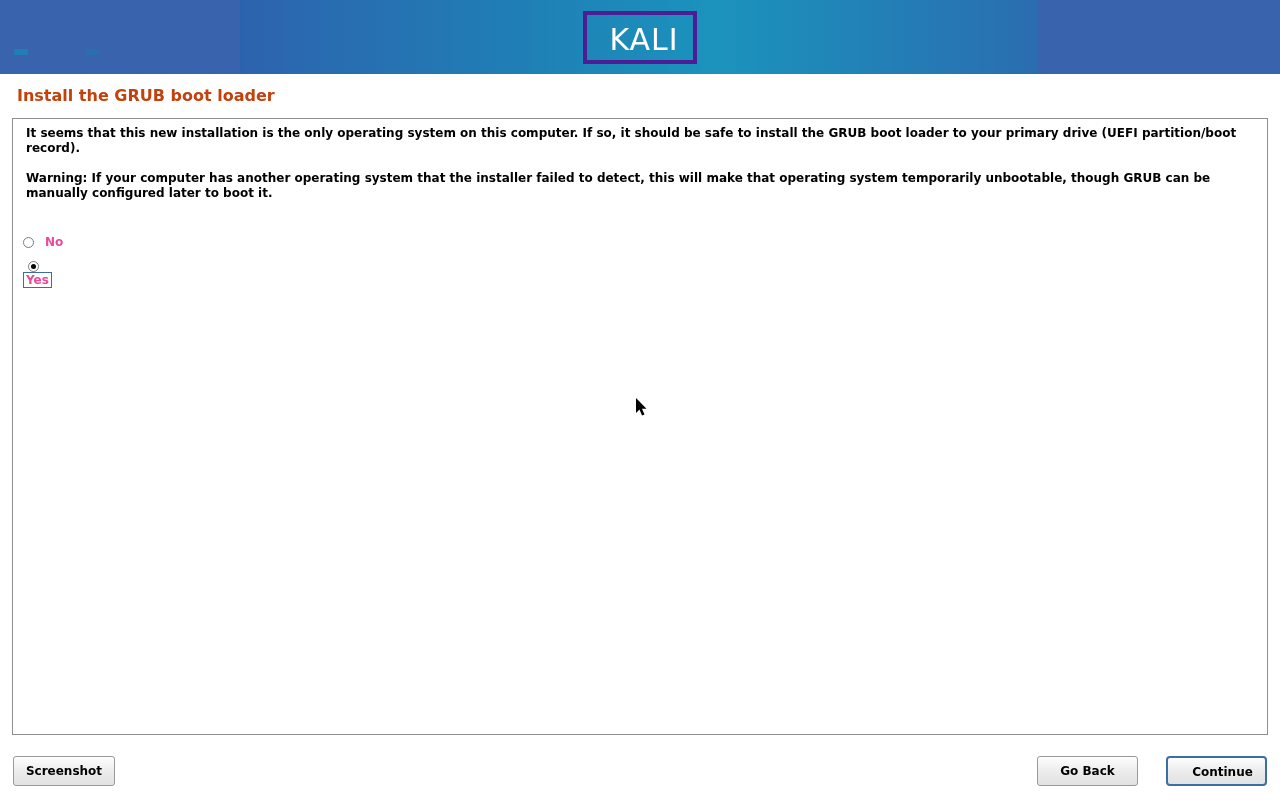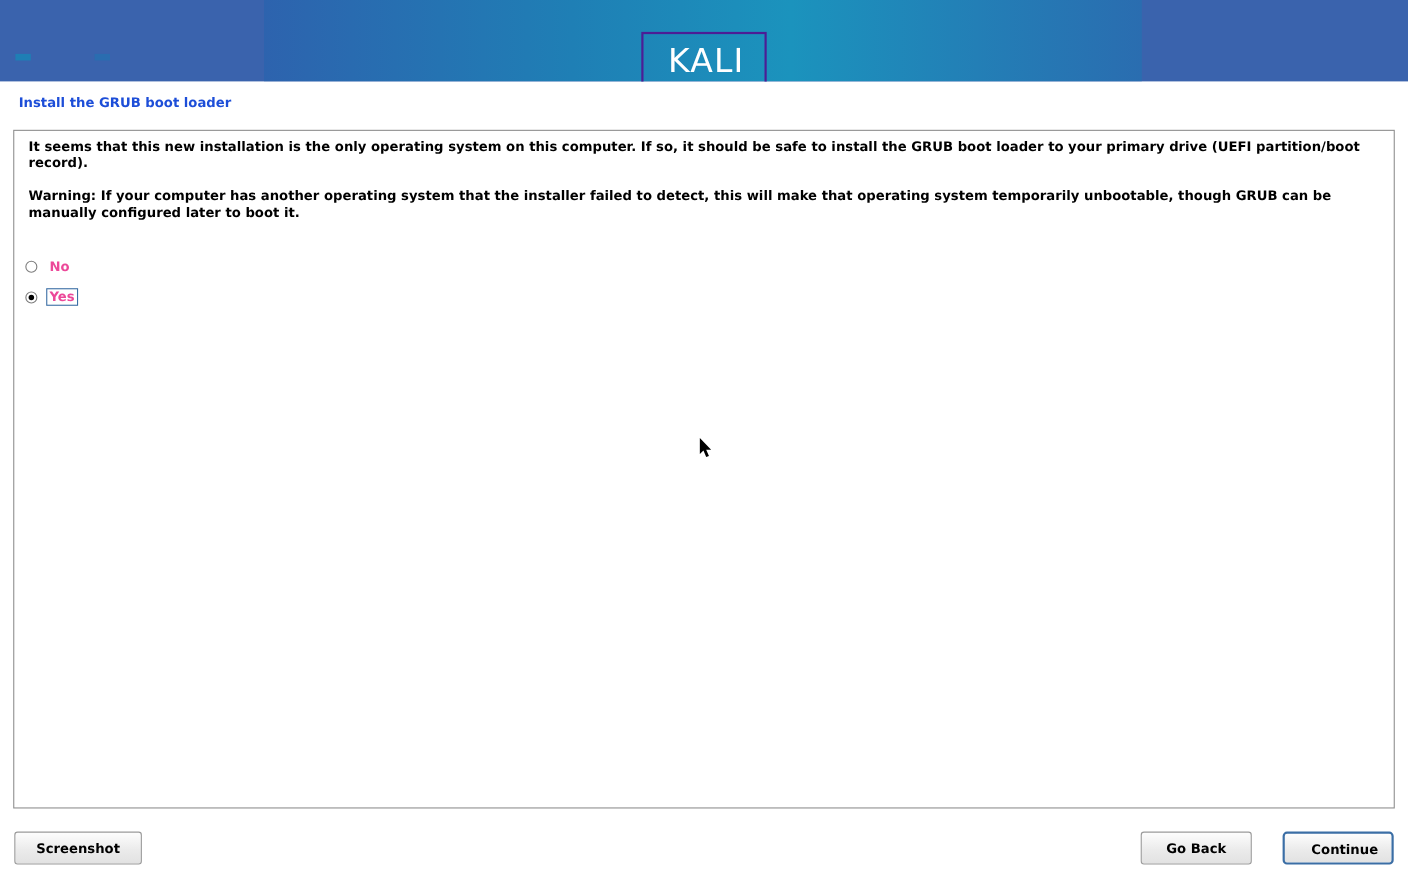--- a/index.html
+++ b/index.html
@@ -32,23 +32,22 @@
     width: 798px;
     height: 74px;
     background: linear-gradient(90deg, #2d63ae 0%, #1f7fb5 35%, #1b93bd 60%, #2a6db0 100%);
   }
   .banner-logo {
     position: absolute;
     left: 583px;
     top: 11px;
     width: 114px;
     height: 53px;
-    border: 2px solid #4c1d95;
-    box-sizing: border-box;
-    margin-top: 18px;
+    border: 4px solid #4c1d95;
+    box-sizing: border-box;
   }
   .banner-logo-text {
     position: absolute;
     left: 0;
     top: 0;
     width: 114px;
     height: 49px;
     line-height: 49px;
     text-align: center;
     color: #ffffff;
@@ -72,22 +71,22 @@
     height: 6px;
     background: #2a6db0;
   }
 
   
   .step-title {
     position: absolute;
     left: 17px;
     top: 86px;
     font-weight: bold;
-    font-size: 12px;
-    color: #1d4ed8;
+    font-size: 16px;
+    color: #c2410c;
   }
 
   
   .panel {
     position: absolute;
     left: 12px;
     top: 118px;
     width: 1256px;
     height: 617px;
     border: 1px solid #8f8f8f;
@@ -122,21 +121,21 @@
   }
 
   .radio-row {
     position: absolute;
     left: 10px;
     height: 18px;
     display: flex;
     align-items: center;
   }
   .radio-row.r1 { top: 114px; }
-  .radio-row.r2 { top: 142px; }
+  .radio-row.r2 { top: 142px; flex-direction: column; }
 
   .radio {
     width: 11px;
     height: 11px;
     border-radius: 50%;
     border: 1px solid #7d7d7d;
     background: #ffffff;
     box-sizing: border-box;
     position: relative;
     margin-right: 8px;
@@ -176,21 +175,21 @@
     font-size: 12px;
     font-weight: bold;
     color: #000000;
     text-align: center;
     line-height: 28px;
     cursor: default;
   }
   .btn-screenshot {
     left: 13px;
     top: 756px;
-    width: 116px;
+    width: 102px;
   }
   .btn-goback {
     left: 1037px;
     top: 756px;
     width: 101px;
   }
   .btn-continue {
     left: 1166px;
     top: 756px;
     width: 101px;

